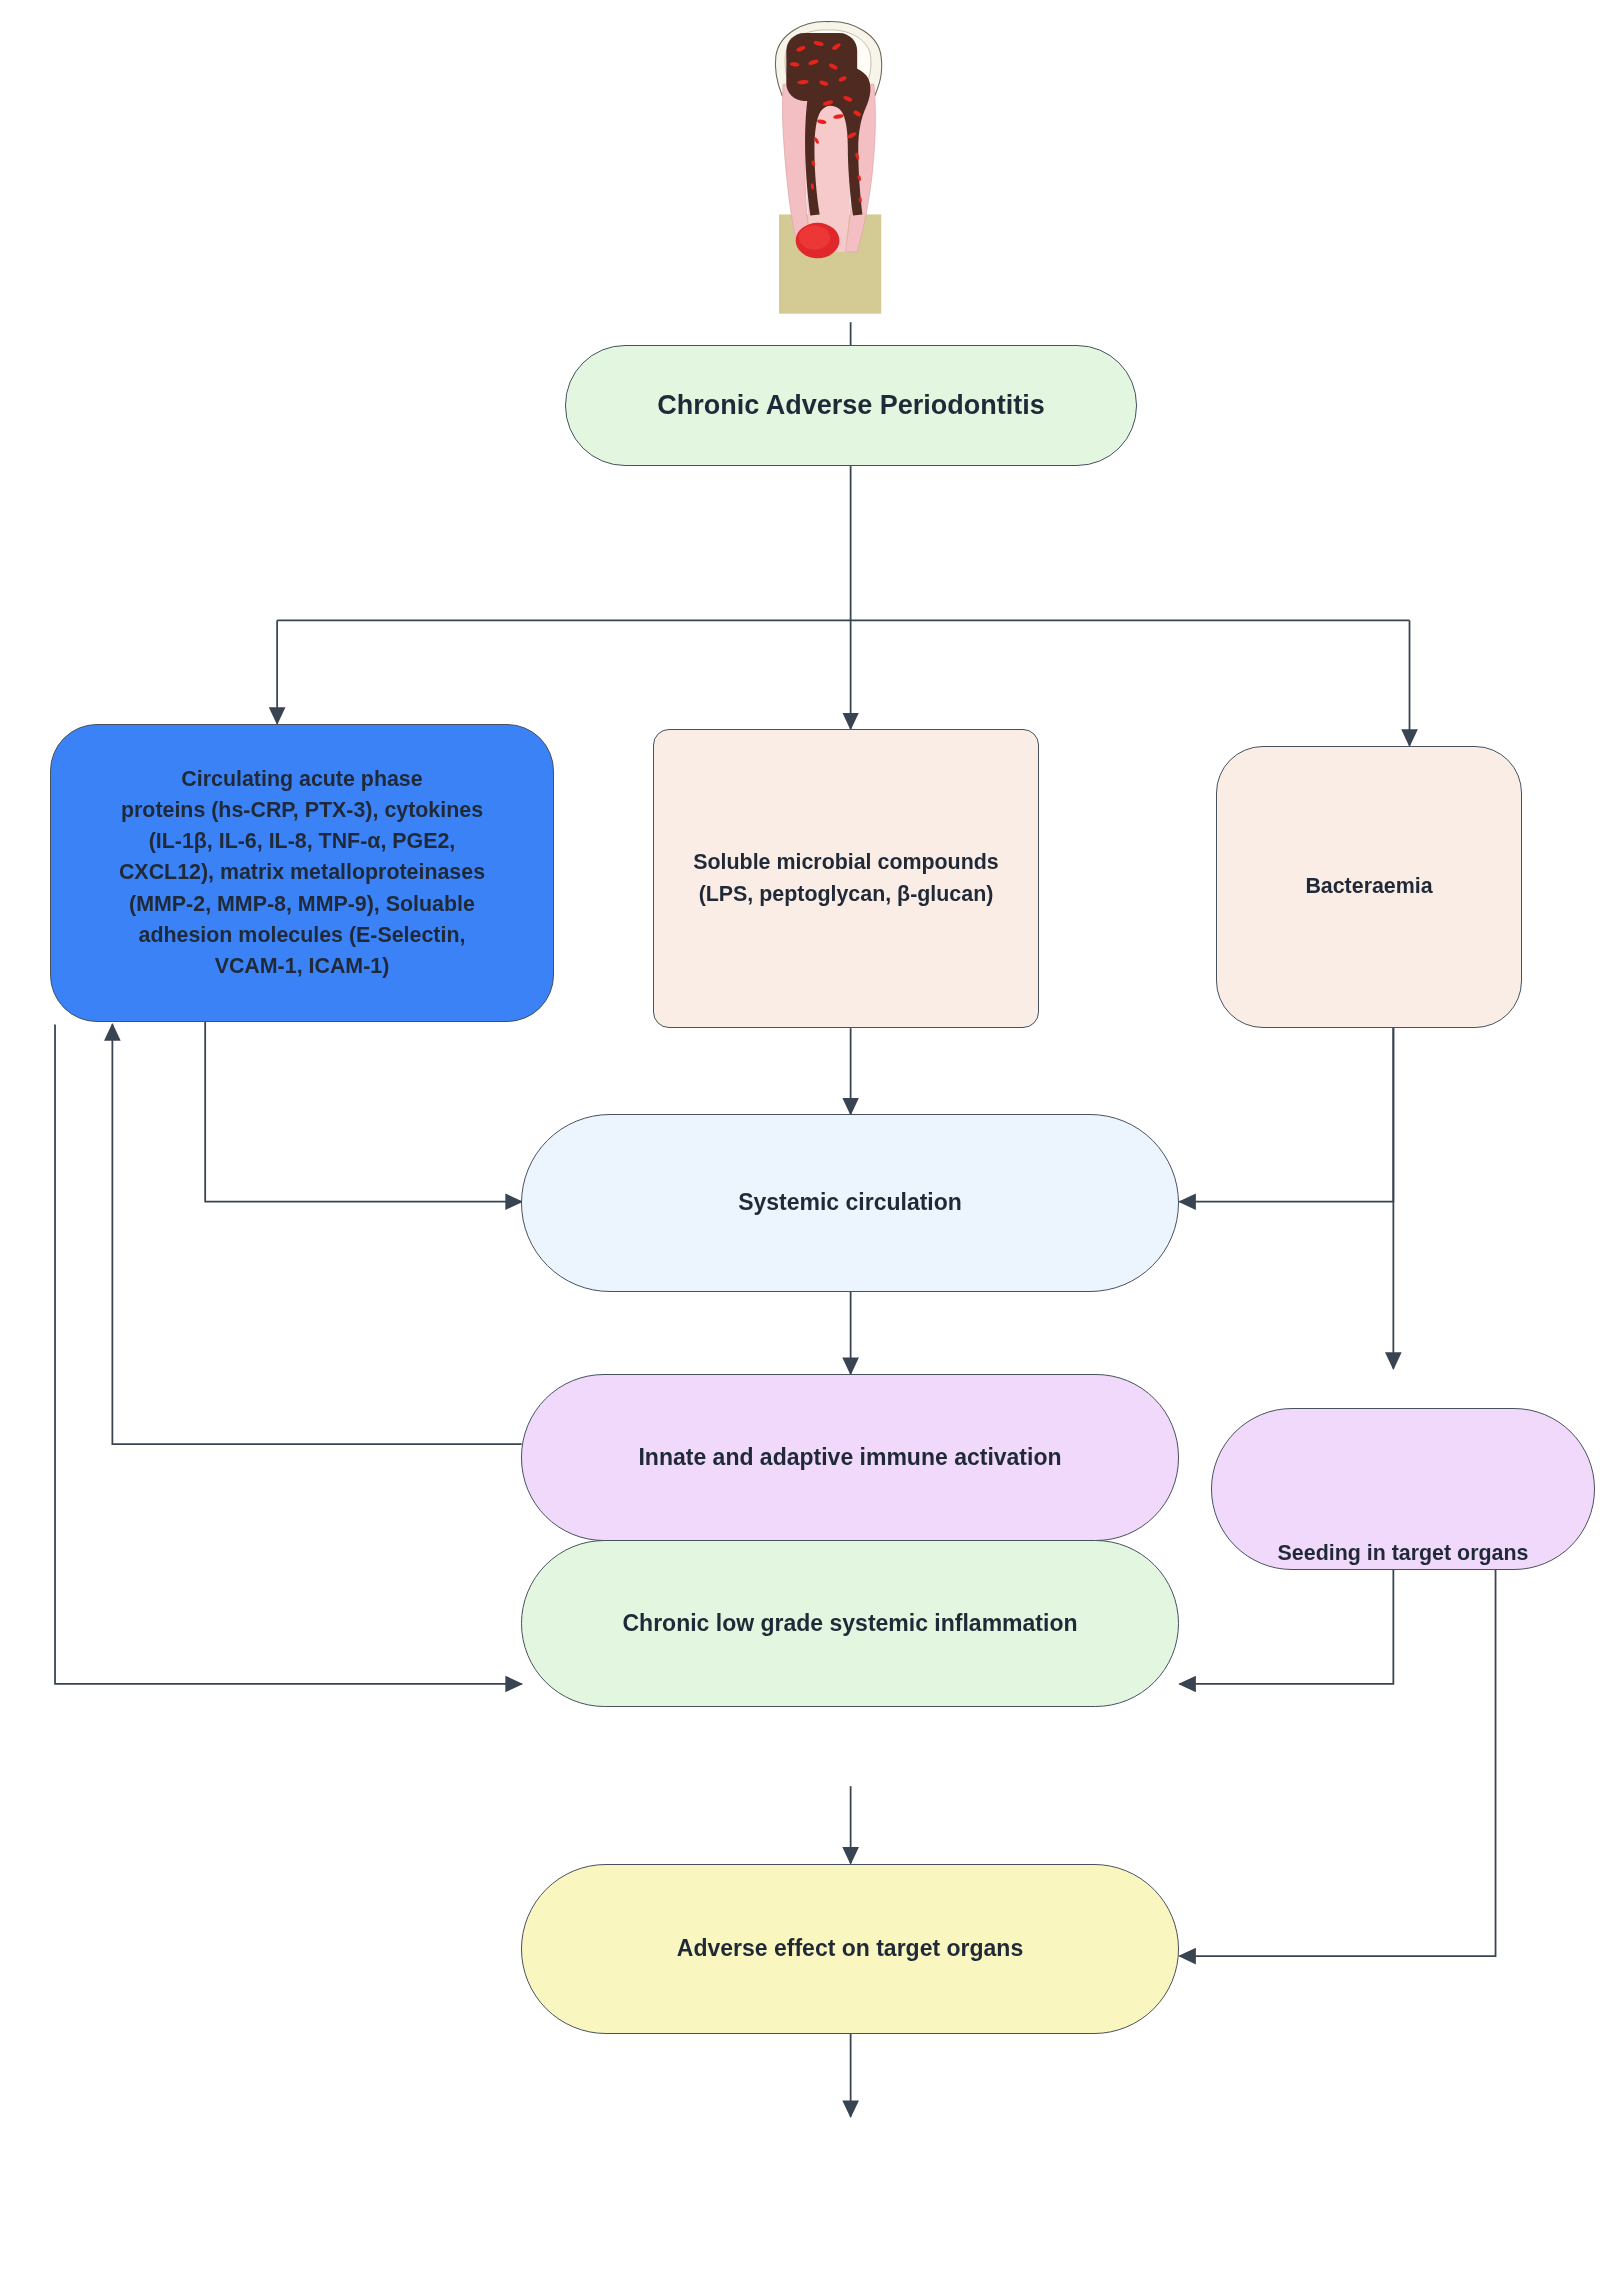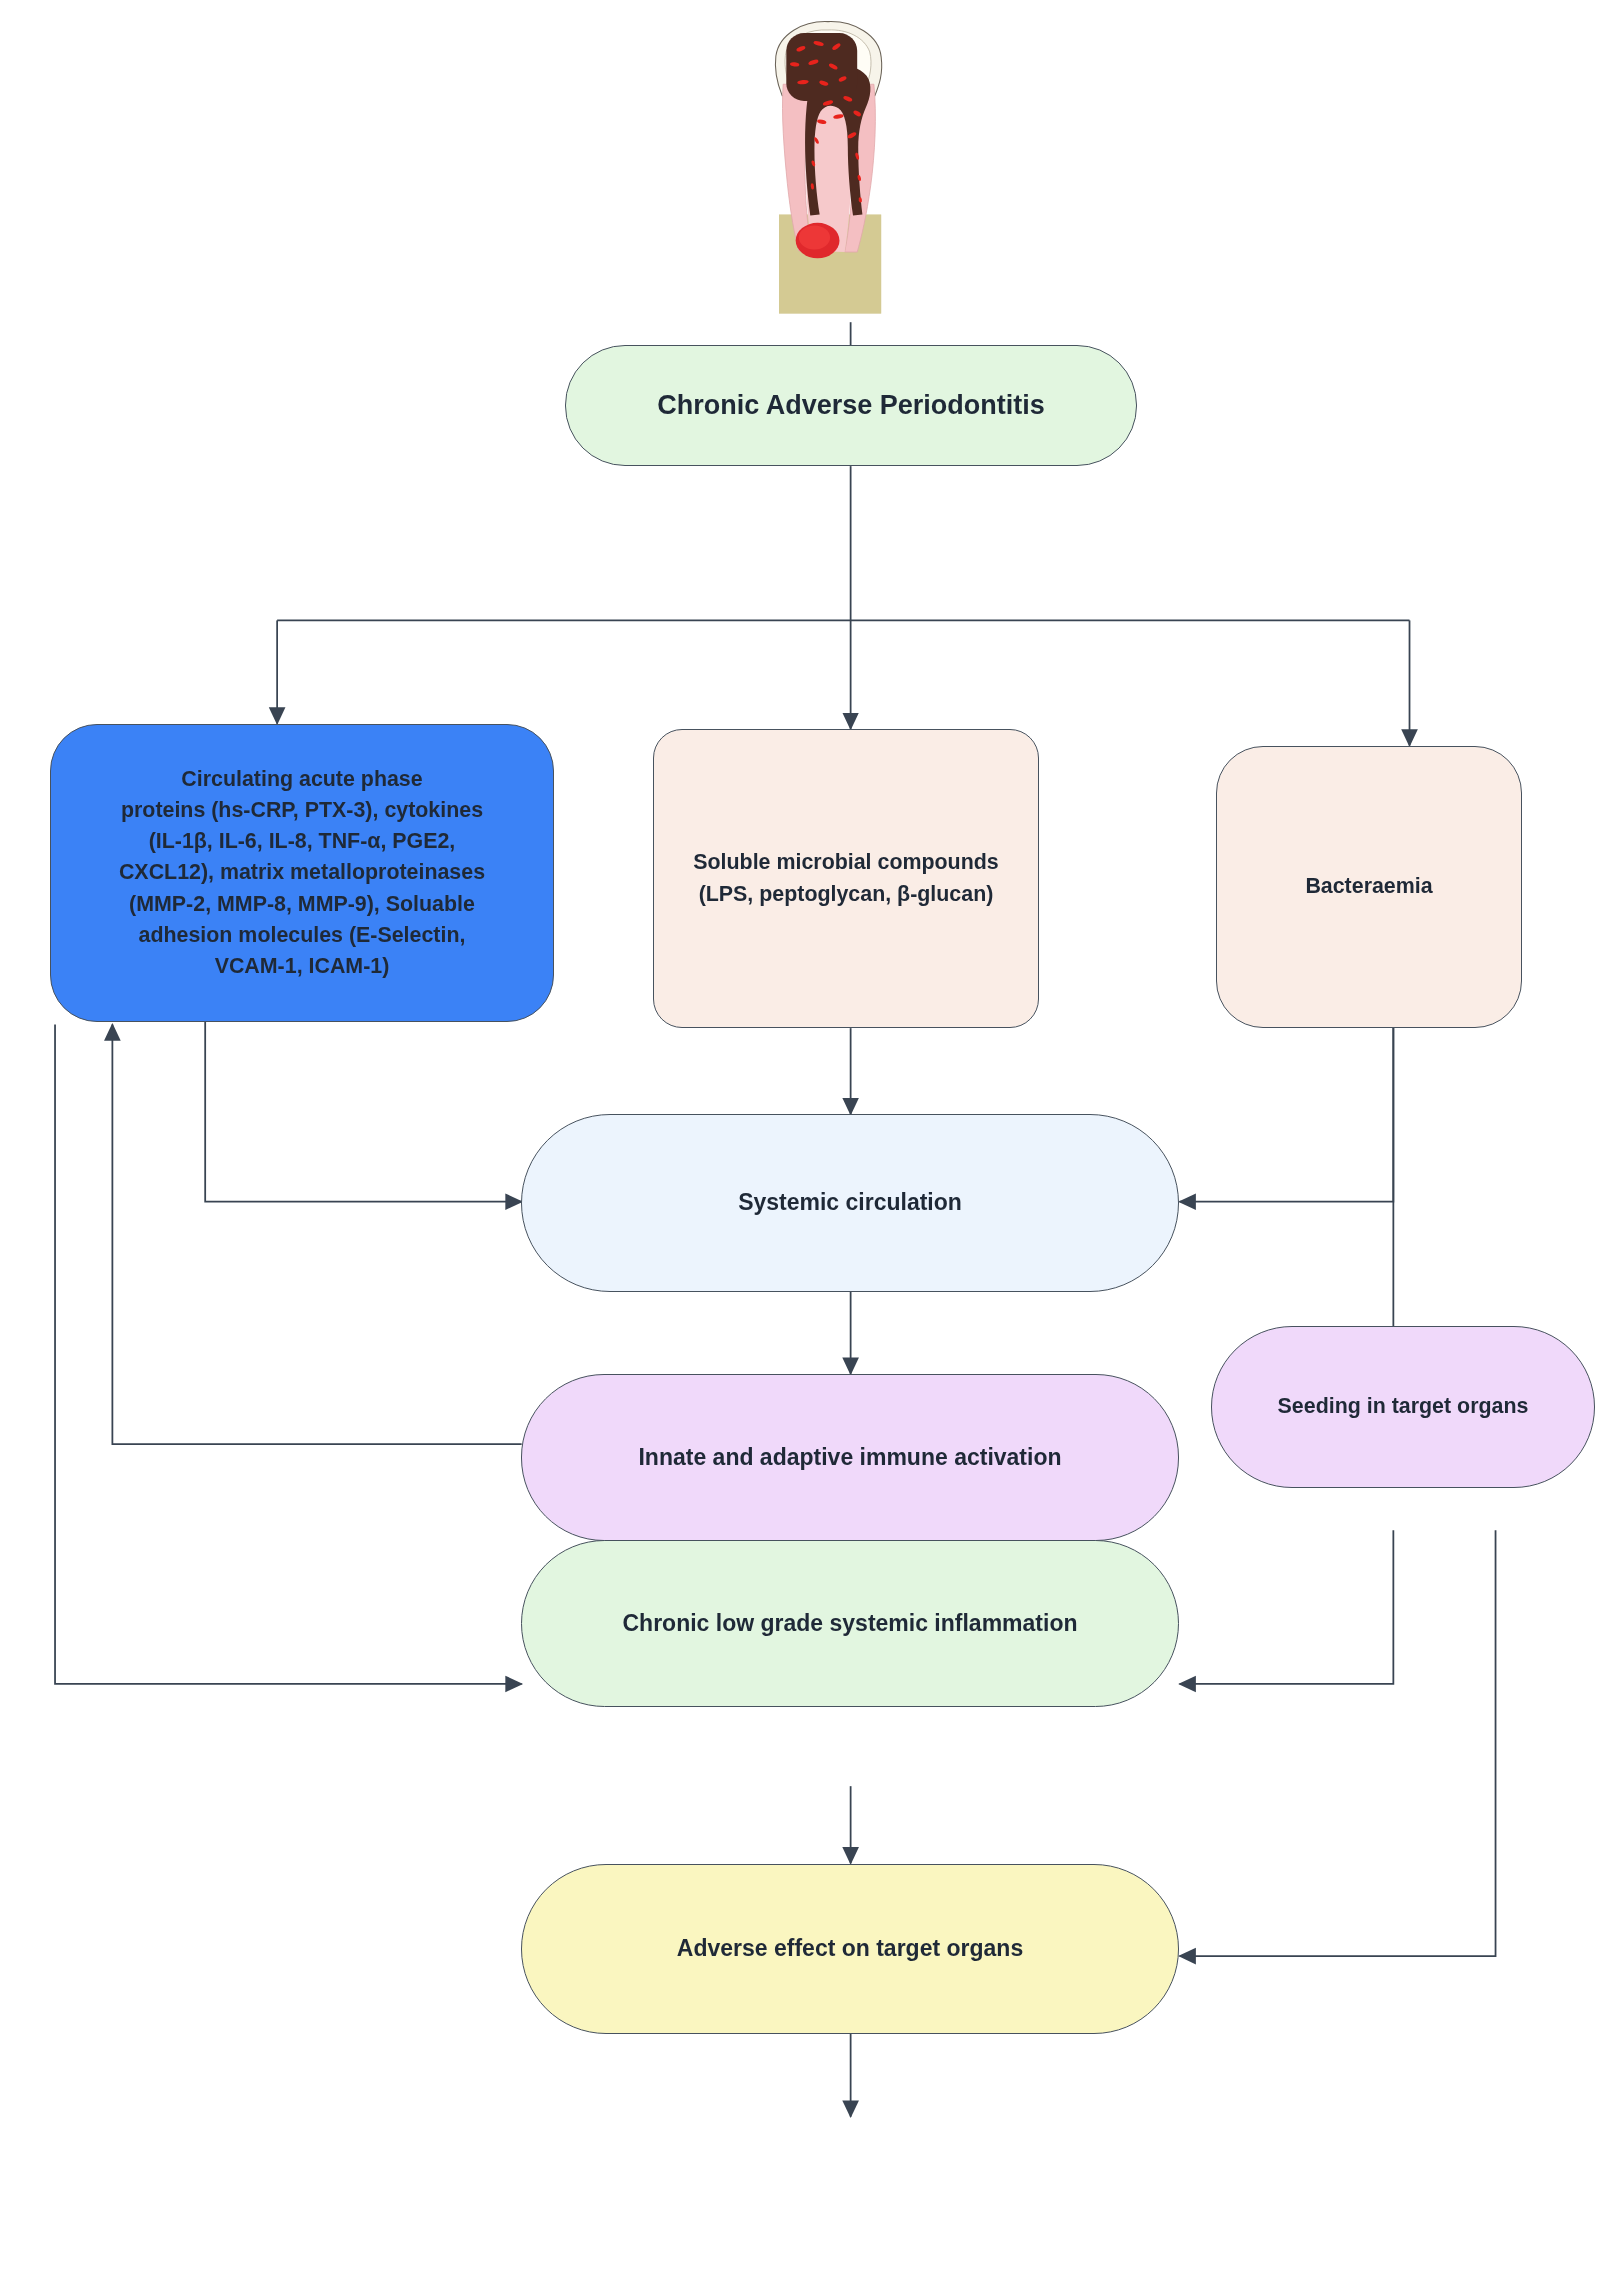--- a/index.html
+++ b/index.html
@@ -161,43 +161,43 @@
               background:#3b82f6; font-size:21.4px;">
     <span>Circulating acute phase
 proteins (hs-CRP, PTX-3), cytokines
 (IL-1β, IL-6, IL-8, TNF-α, PGE2,
 CXCL12), matrix metalloproteinases
 (MMP-2, MMP-8, MMP-9), Soluable
 adhesion molecules (E-Selectin,
 VCAM-1, ICAM-1)</span>
   </div>
 
-  <div class="node" style="left:653px; top:729px; width:386px; height:299px; border-radius:29px;
+  <div class="node" style="left:653px; top:729px; width:386px; height:299px; border-radius:16px;
               background:#FAEDE6; font-size:21.4px;">
     <span>Soluble microbial compounds
 (LPS, peptoglycan, β-glucan)</span>
   </div>
 
   <div class="node" style="left:1216px; top:746px; width:306px; height:282px; border-radius:47px;
               background:#FAEDE6; font-size:21.4px;">
     <span>Bacteraemia</span>
   </div>
 
   <div class="node" style="left:521px; top:1374px; width:658px; height:167px; border-radius:83px;
               background:#F0D9FA; font-size:23px;">
     <span>Innate and adaptive immune activation</span>
   </div>
 
   <div class="node" style="left:521px; top:1114px; width:658px; height:178px; border-radius:89px;
               background:#ECF4FD; font-size:23px;">
     <span>Systemic circulation</span>
   </div>
 
-  <div class="node" style="left:1211px; top:1326px; width:384px; height:162px; border-radius:81px;
-              background:#F0D9FA; font-size:21.4px;">
+  <div class="node" style="left:1211px; top:1408px; width:384px; height:162px; border-radius:81px;
+              background:#F0D9FA; font-size:21.4px;align-items:flex-end;">
     <span>Seeding in target organs</span>
   </div>
 
   <div class="node" style="left:521px; top:1540px; width:658px; height:167px; border-radius:84px;
               background:#E2F6E0; font-size:23px;">
     <span>Chronic low grade systemic inflammation</span>
   </div>
 
   <div class="node" style="left:521px; top:1864px; width:658px; height:170px; border-radius:85px;
               background:#FAF6C0; font-size:23px;">

